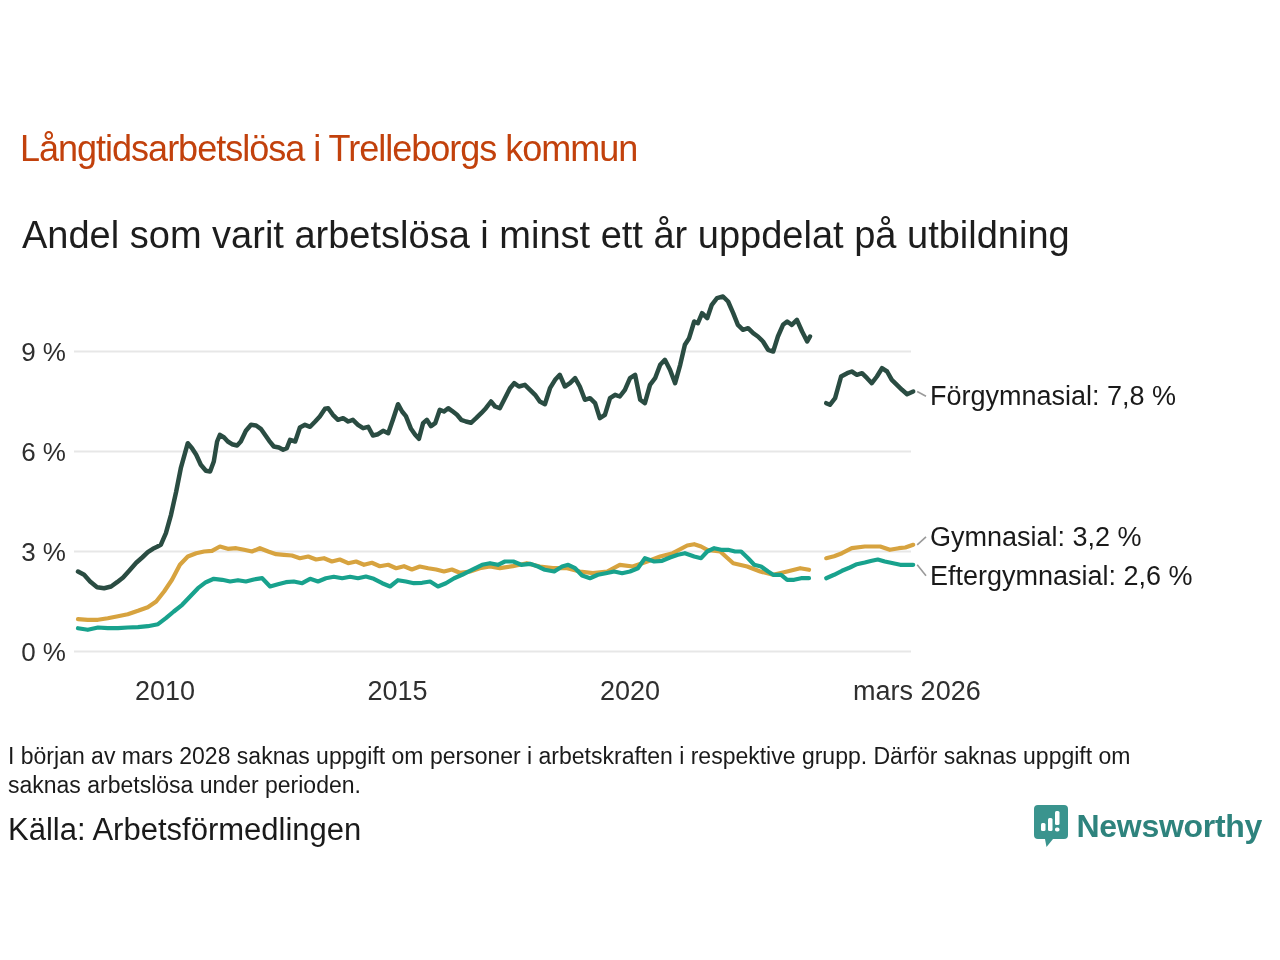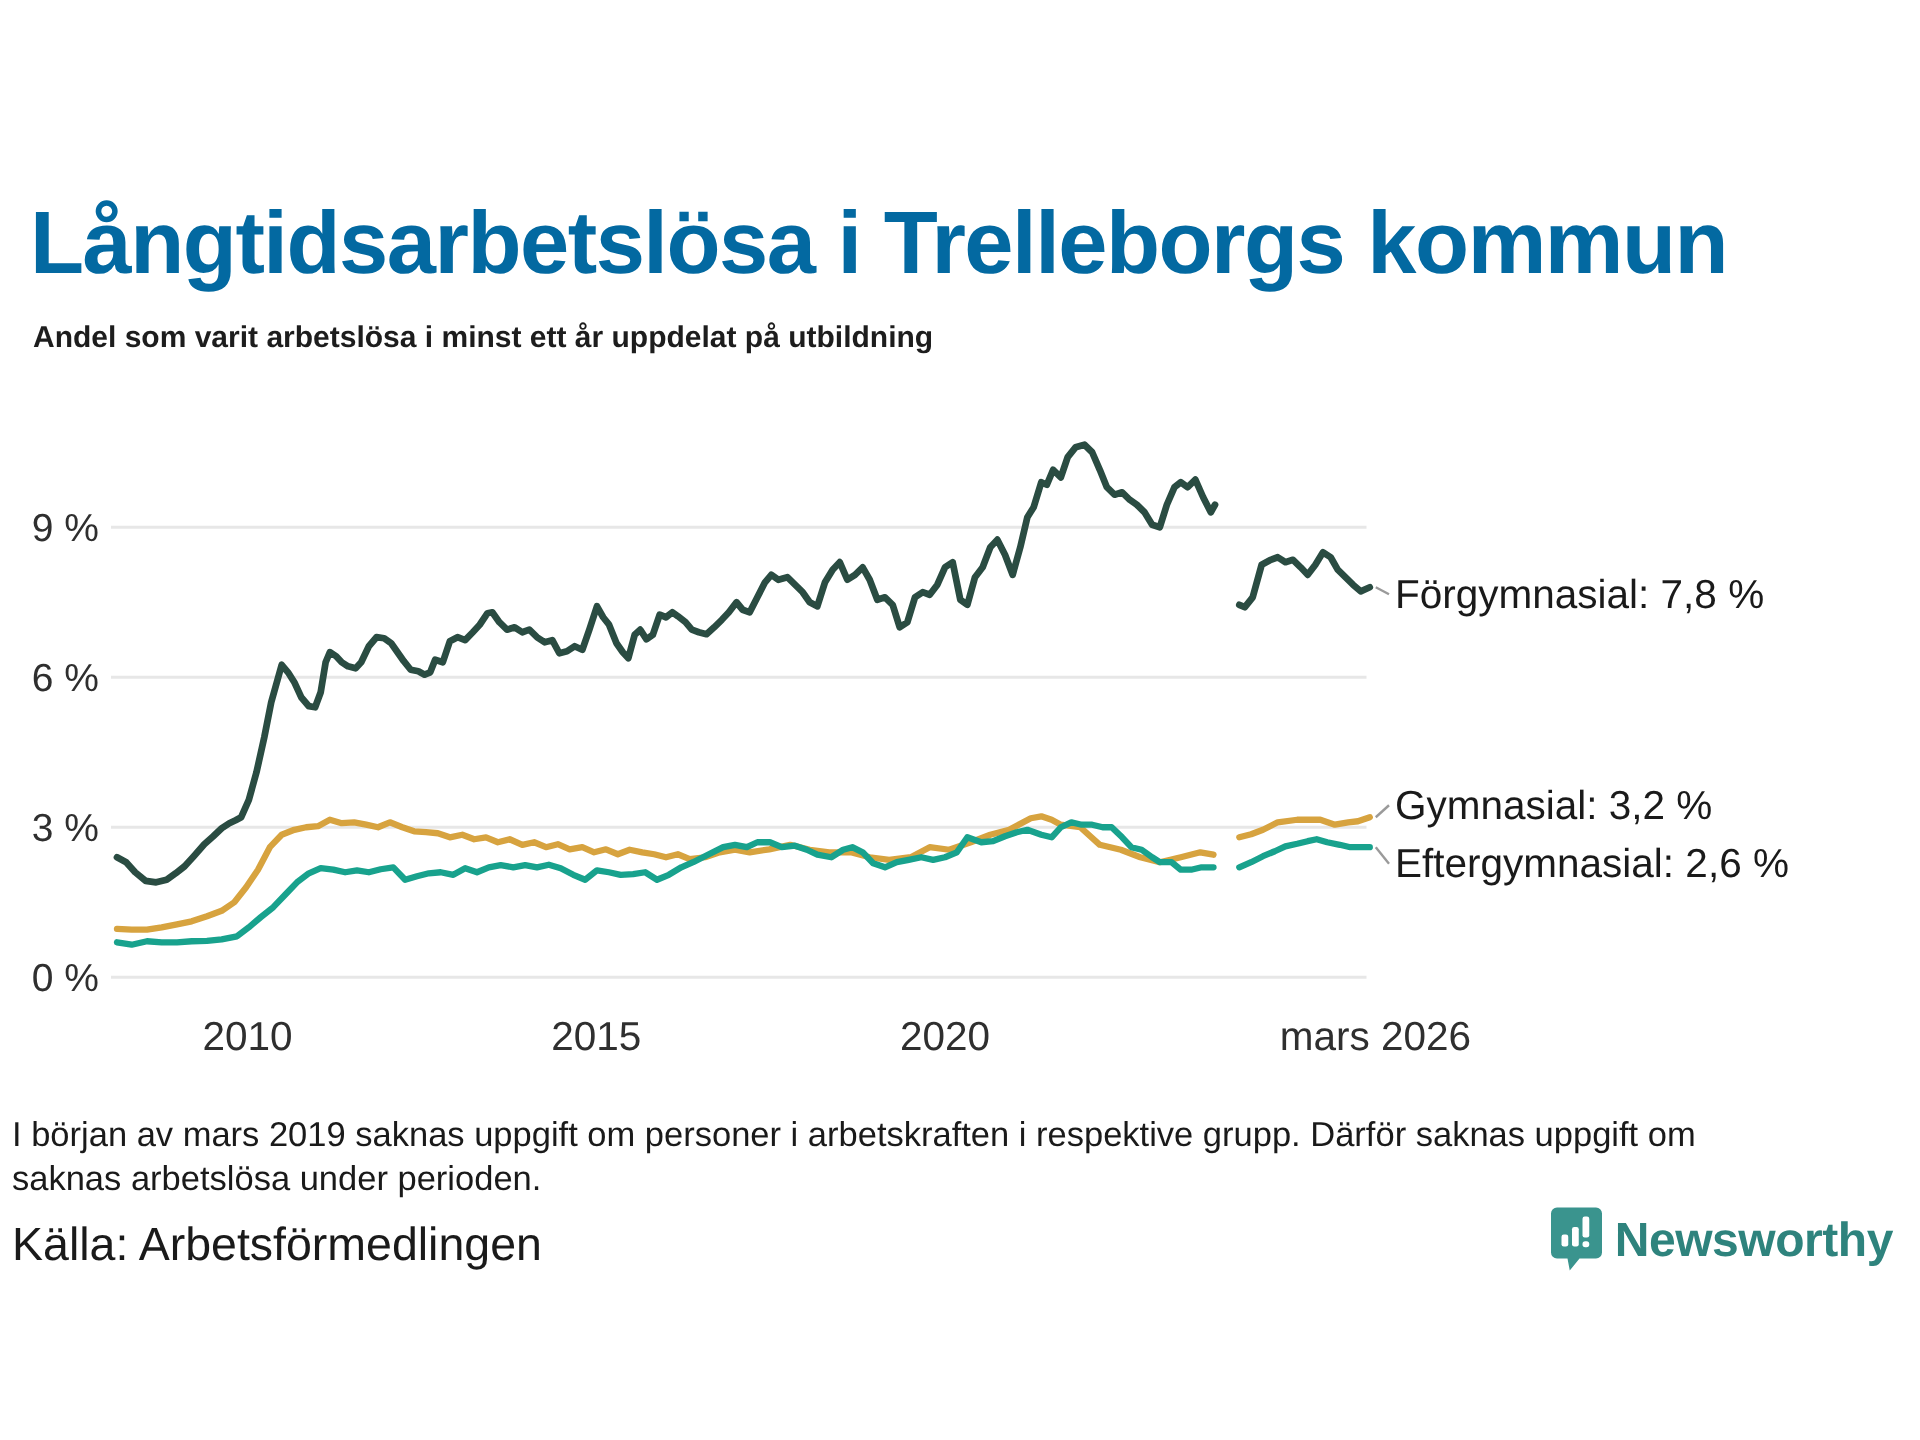--- a/index.html
+++ b/index.html
@@ -1,20 +1,20 @@
 <!DOCTYPE html>
 <html><head>
 <meta charset="utf-8">
 <style>
   html,body{margin:0;padding:0;background:#ffffff;}
   body{width:1280px;height:960px;position:relative;overflow:hidden;
        font-family:"Liberation Sans","DejaVu Sans",sans-serif;color:#1a1a1a;}
   .abs{position:absolute;}
-  #chart-title{left:20px;top:128px;font-size:59px;font-weight:700;letter-spacing:-1px;color:#0369a1;white-space:nowrap;}
-  #chart-subtitle{left:22px;top:214px;font-size:20px;font-weight:700;color:#1d1d1d;white-space:nowrap;}
+  #chart-title{left:20px;top:128px;font-size:36px;font-weight:400;letter-spacing:-1px;color:#c2410c;white-space:nowrap;}
+  #chart-subtitle{left:22px;top:214px;font-size:38px;font-weight:400;color:#1d1d1d;white-space:nowrap;}
   #chart-svg{left:0;top:0;}
   #footnote{left:8px;top:742px;font-size:23px;line-height:29px;color:#1a1a1a;}
   #source-label{left:8px;top:812px;font-size:31px;color:#1a1a1a;}
   #branding{right:18px;top:804px;display:flex;align-items:center;gap:8px;}
   #newsworthy-text{font-size:32px;font-weight:700;letter-spacing:-0.3px;color:#2e837d;}
 </style>
 </head>
 <body>
 
 <div id="chart-title" class="abs">Långtidsarbetslösa i Trelleborgs kommun</div>
@@ -41,21 +41,21 @@
     <path d="M826.2 558.2 L834.1 556.2 L842.0 553.2 L851.8 548.2 L864.8 546.5 L880.2 546.5 L889.9 549.8 L898.8 548.2 L905.3 547.5 L913.2 544.8" fill="none" stroke="#d7a33f" stroke-width="4.2" stroke-linejoin="round" stroke-linecap="round"></path>
     <line x1="917.1849999999962" y1="544.8344" x2="926" y2="536.83448" stroke="#9a9a9a" stroke-width="1.6"></line>
     <text x="930" y="545.83448" text-anchor="start" font-size="27" fill="#1a1a1a">Gymnasial: 3,2 %</text>
     <path d="M78.0 628.2 L87.8 629.8 L98.0 627.5 L107.8 628.2 L118.0 628.2 L127.8 627.5 L138.0 627.2 L147.8 626.2 L158.0 624.2 L165.9 618.2 L173.8 611.5 L182.2 604.8 L190.1 596.5 L198.0 588.2 L205.9 582.2 L213.8 578.8 L222.2 579.8 L230.1 581.5 L238.0 580.2 L245.9 581.5 L253.8 579.5 L262.2 578.2 L270.1 586.5 L278.0 584.2 L285.9 582.2 L293.8 581.5 L302.2 583.2 L310.1 578.8 L318.0 581.5 L325.9 578.2 L333.8 576.8 L342.2 578.2 L350.1 576.8 L358.0 578.2 L365.9 576.5 L373.8 578.8 L382.2 583.2 L390.1 586.5 L398.0 580.2 L405.9 581.5 L413.8 583.2 L422.1 582.8 L430.1 581.5 L438.0 586.5 L445.9 583.2 L454.2 578.2 L462.1 574.8 L471.9 569.8 L482.1 564.8 L490.0 563.2 L497.9 564.8 L504.9 561.5 L513.3 561.5 L521.2 564.8 L530.0 563.8 L537.9 566.5 L544.9 569.8 L554.2 571.5 L562.1 566.5 L568.2 564.8 L575.1 568.2 L582.1 575.5 L590.0 578.2 L597.9 574.8 L605.8 573.2 L614.2 571.5 L622.1 573.2 L630.0 571.5 L637.9 568.2 L644.9 558.2 L654.2 561.5 L662.1 560.8 L670.0 557.5 L677.9 554.8 L684.9 553.2 L694.2 556.5 L701.1 558.2 L707.2 551.5 L714.2 548.2 L721.1 549.8 L728.1 549.8 L735.1 551.5 L741.1 551.5 L748.1 558.2 L754.2 564.8 L761.1 566.5 L768.1 571.5 L773.2 574.8 L781.1 574.8 L787.2 579.8 L794.1 579.8 L801.1 578.2 L809.0 578.2" fill="none" stroke="#18a28d" stroke-width="4.2" stroke-linejoin="round" stroke-linecap="round"></path>
     <path d="M826.2 578.2 L834.1 574.8 L842.0 570.8 L849.9 567.5 L856.9 564.2 L864.8 562.5 L871.8 560.8 L877.8 559.5 L884.8 561.5 L893.2 563.2 L900.2 564.8 L907.1 564.8 L913.2 564.8" fill="none" stroke="#18a28d" stroke-width="4.2" stroke-linejoin="round" stroke-linecap="round"></path>
     <line x1="917.1849999999962" y1="564.8342" x2="926" y2="575.8340900000001" stroke="#9a9a9a" stroke-width="1.6"></line>
     <text x="930" y="584.8340900000001" text-anchor="start" font-size="27" fill="#1a1a1a">Eftergymnasial: 2,6 %</text>
   </svg>
 
 <div id="footnote" class="abs">
-  <div>I början av mars 2019 saknas uppgift om personer i arbetskraften i respektive grupp. Därför saknas uppgift om</div>
+  <div>I början av mars 2028 saknas uppgift om personer i arbetskraften i respektive grupp. Därför saknas uppgift om</div>
   <div>saknas arbetslösa under perioden.</div>
 </div>
 
 <div id="source-label" class="abs">Källa: Arbetsförmedlingen</div>
 
 <div id="branding" class="abs">
   <svg width="36" height="44" viewBox="0 0 36 44">
     <path d="M5 1 h26 a4 4 0 0 1 4 4 v26 a4 4 0 0 1 -4 4 h-11 l-6.5 8 -1.5 -8 h-7 a4 4 0 0 1 -4 -4 v-26 a4 4 0 0 1 4 -4 z" fill="#3a948e"></path>
     <rect x="8" y="19" width="4.5" height="8" rx="1.5" fill="#ffffff"></rect>
     <rect x="15" y="14" width="4.5" height="13" rx="1.5" fill="#ffffff"></rect>

